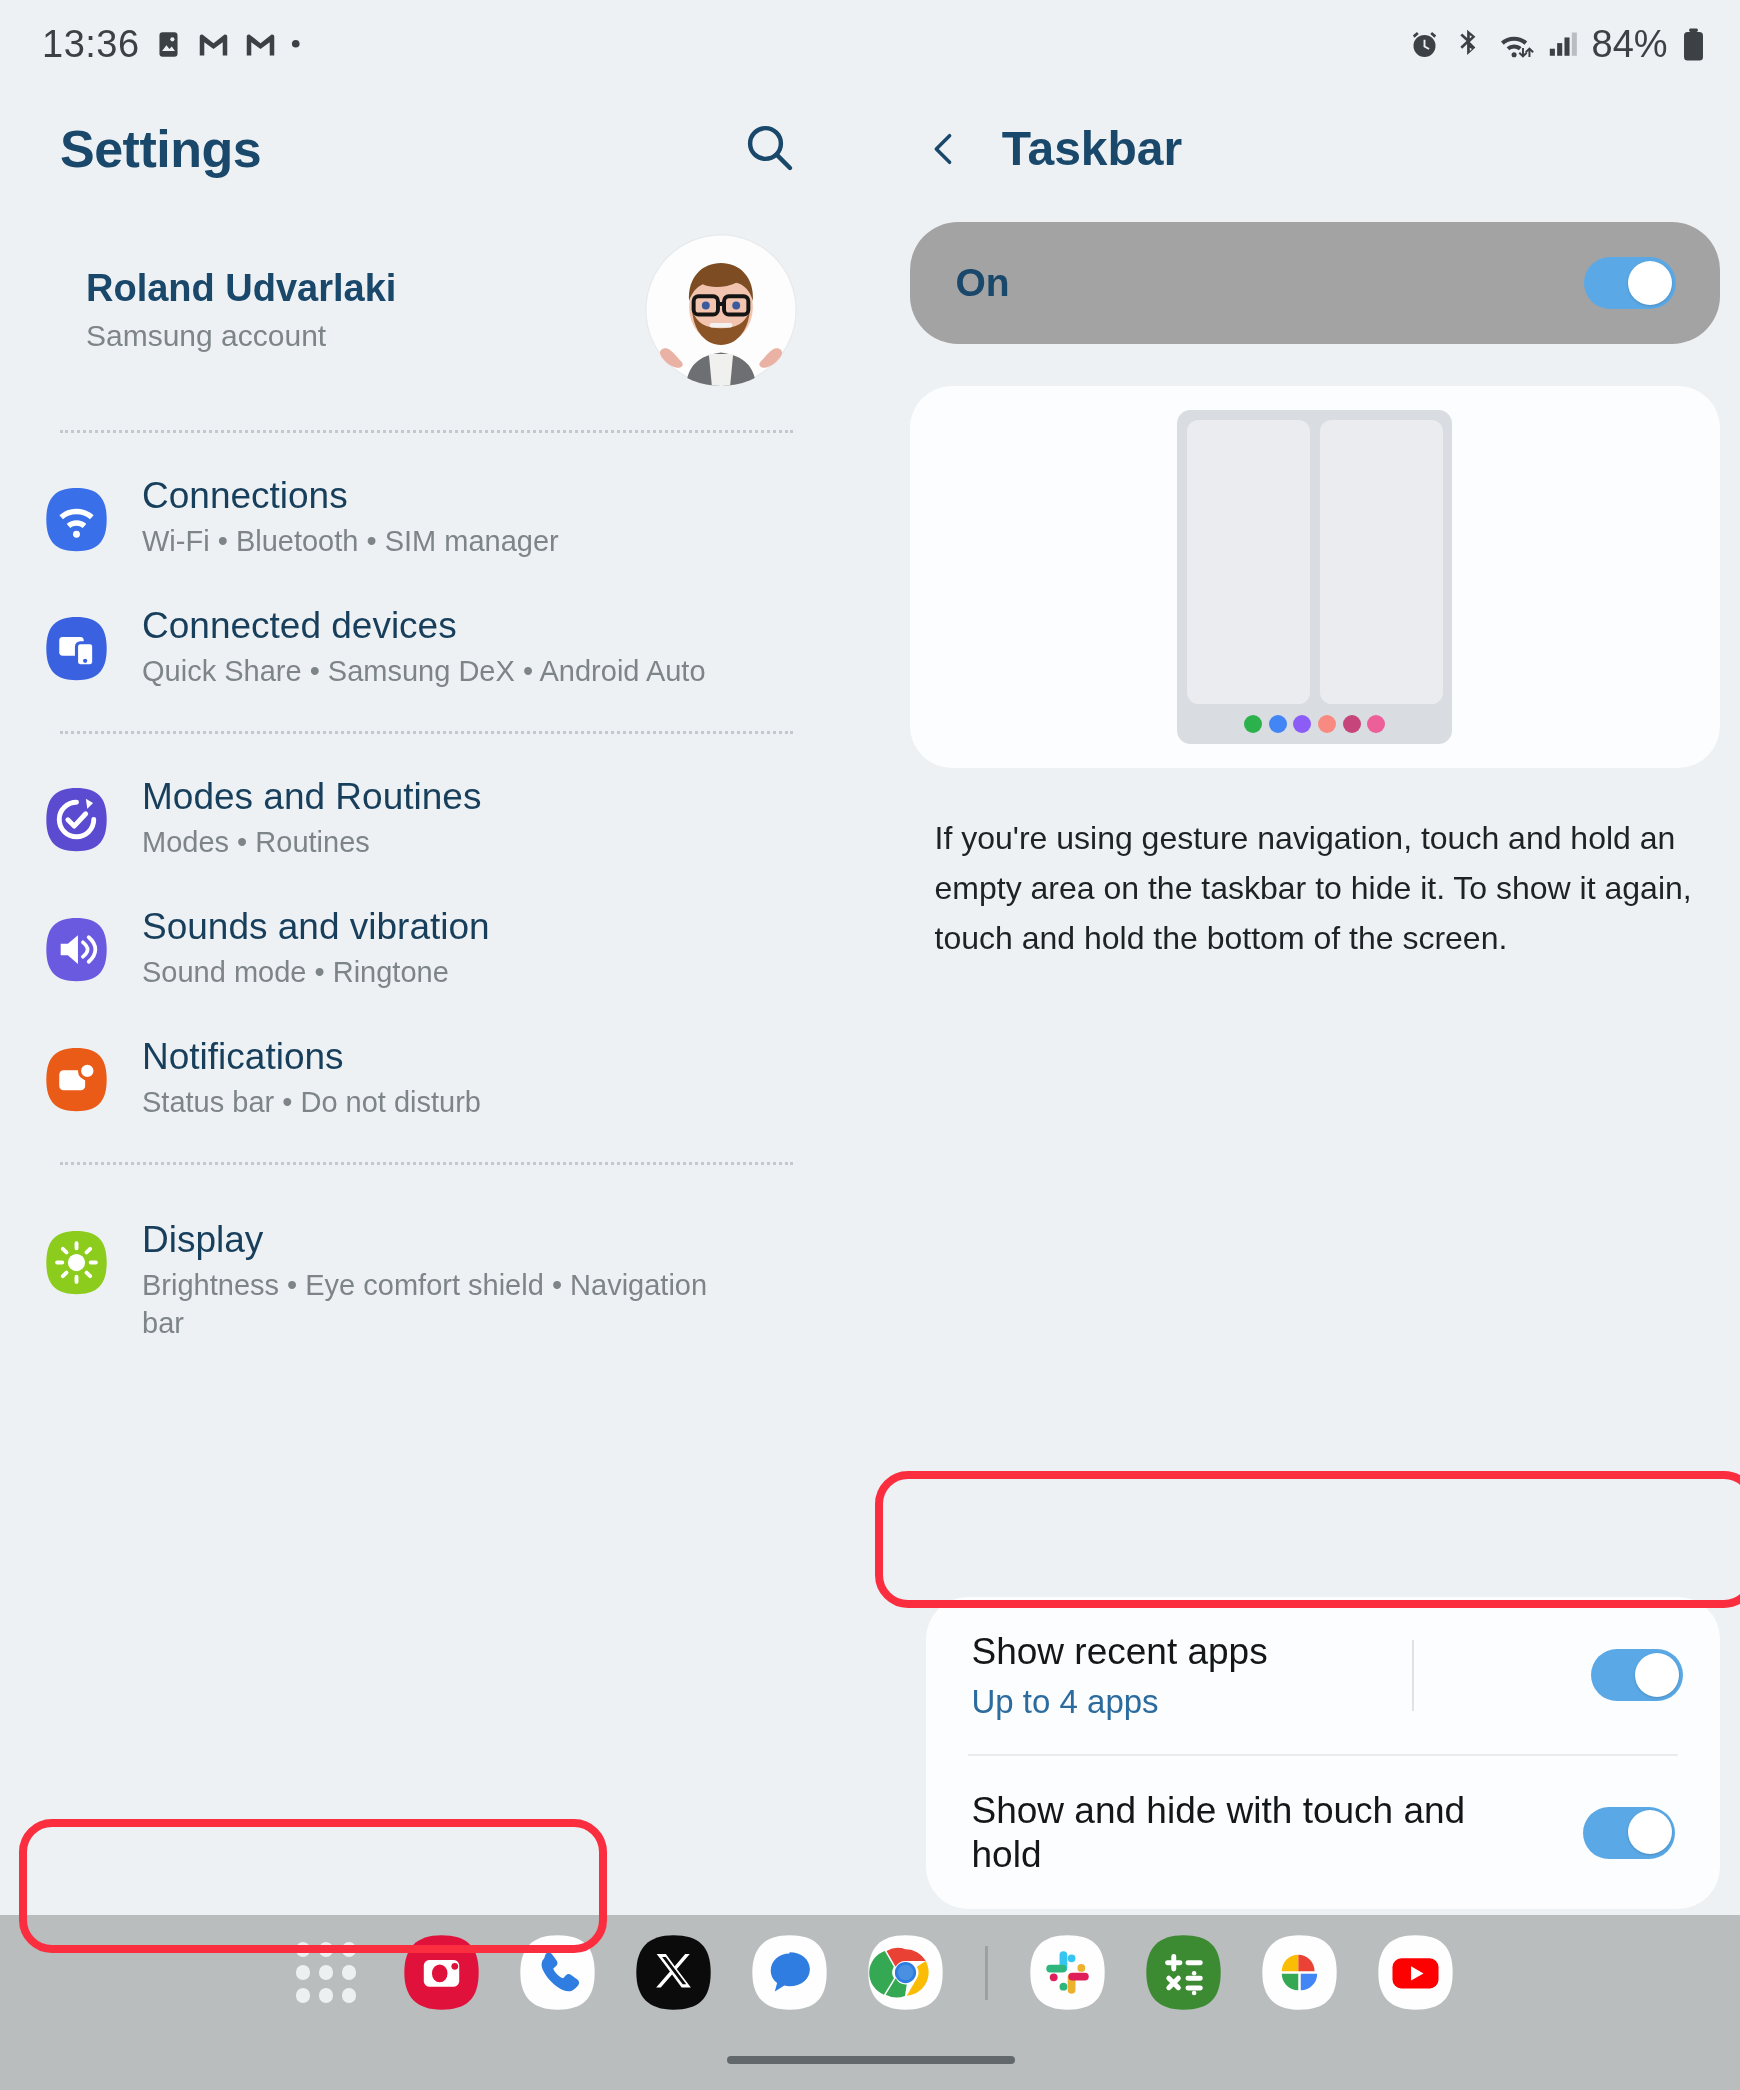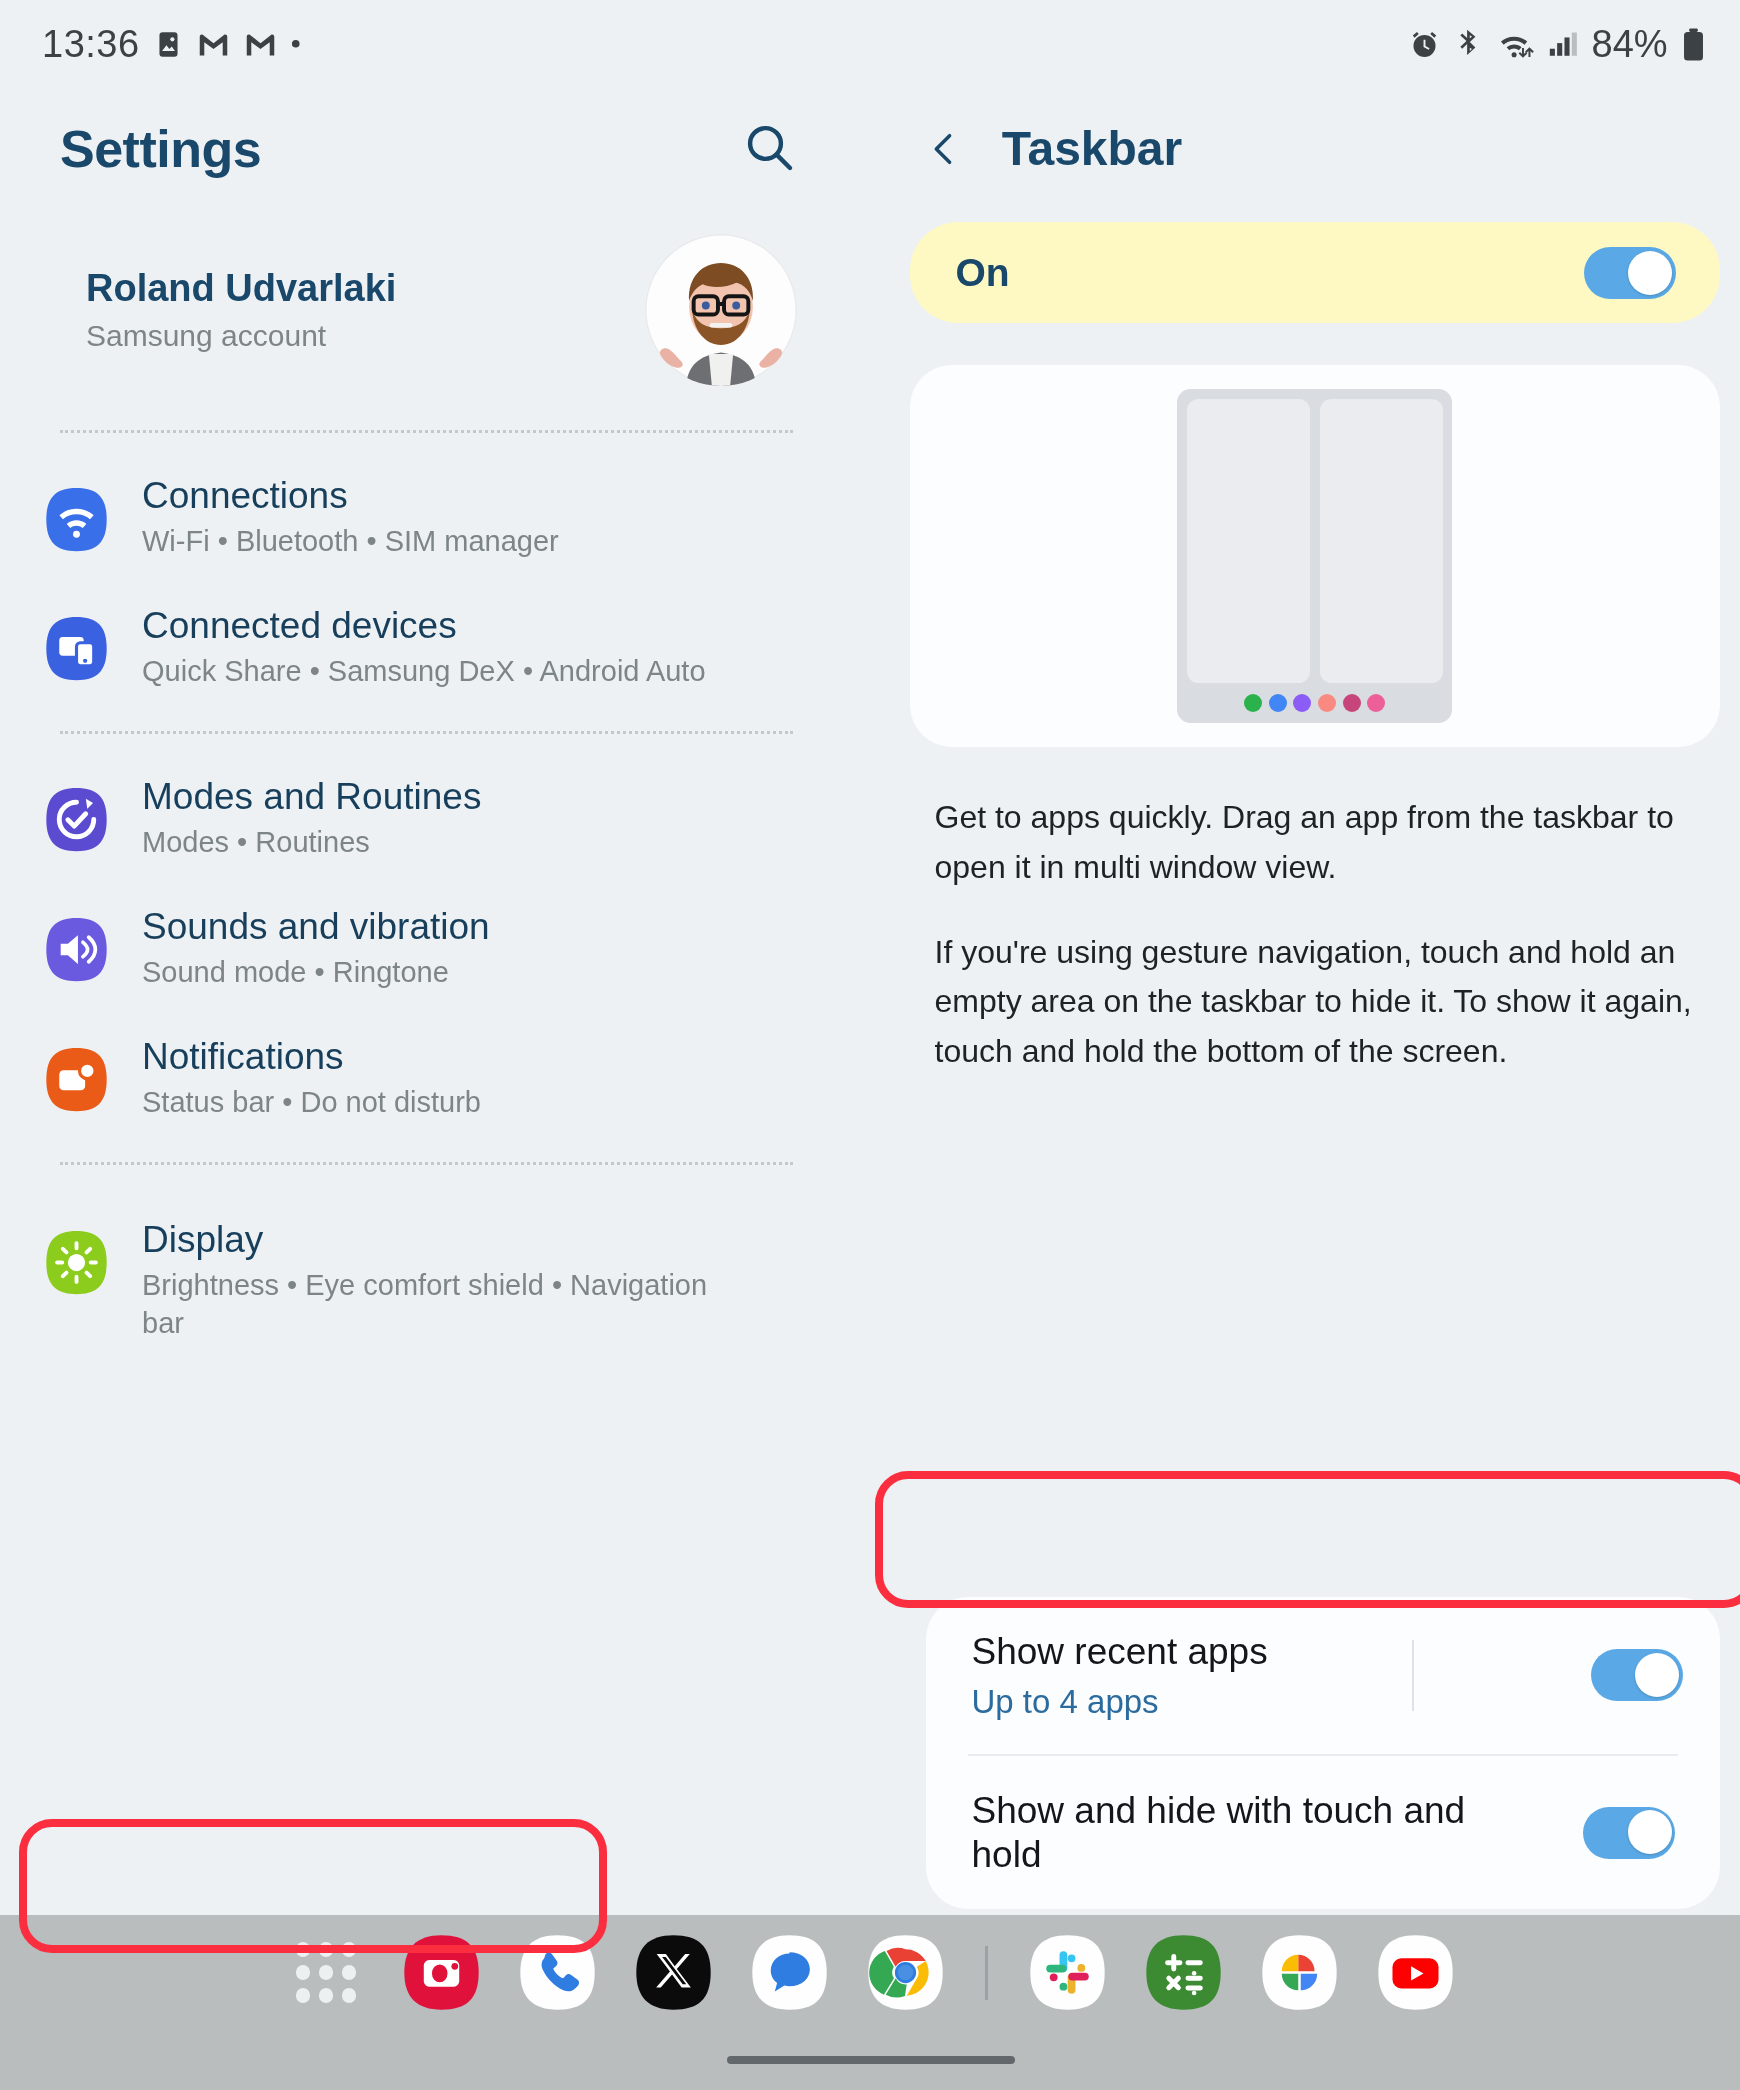--- a/index.html
+++ b/index.html
@@ -98,23 +98,23 @@
   
   .right-header {
     height: 121px; display: flex; align-items: center;
     padding: 0 38px 0 25px; gap: 27px;
   }
   .back-btn { cursor: pointer; padding: 9.6px; display: flex; }
   .page-title { font-size: 48px; font-weight: bold; color: #19486b; }
 
   .master-card {
     margin: 13.4px 21px 0 21px;
-    background: #fef9c3;
+    background: #a3a3a3;
     border-radius: 48px;
-    height: 101px;
+    height: 122px;
     display: flex; align-items: center;
     padding: 0 44px 0 46px;
     cursor: pointer;
   }
   .master-label { font-size: 39px; font-weight: bold; color: #19486b; }
 
   .toggle {
     margin-left: auto;
     width: 92px; height: 52px; border-radius: 26px;
     background: #5aa9e6; position: relative; flex-shrink: 0; cursor: pointer;
@@ -448,21 +448,20 @@
             <span class="ddot" style="background:#4285f4"></span>
             <span class="ddot" style="background:#8c5cf6"></span>
             <span class="ddot" style="background:#f98a82"></span>
             <span class="ddot" style="background:#c6457b"></span>
             <span class="ddot" style="background:#ec5f99"></span>
           </div>
         </div>
       </div>
 
       <div class="desc">
-        <p>Get to apps quickly. Drag an app from the taskbar to open it in multi window view.</p>
         <p>If you're using gesture navigation, touch and hold an empty area on the taskbar to hide it. To show it again, touch and hold the bottom of the screen.</p>
       </div>
 
       <div class="settings-card">
         <div class="scrow">
           <div class="scrow-text">
             <span class="scrow-title">Show recent apps</span>
             <span class="scrow-sub">Up to 4 apps</span>
           </div>
           <span class="vdiv"></span>

